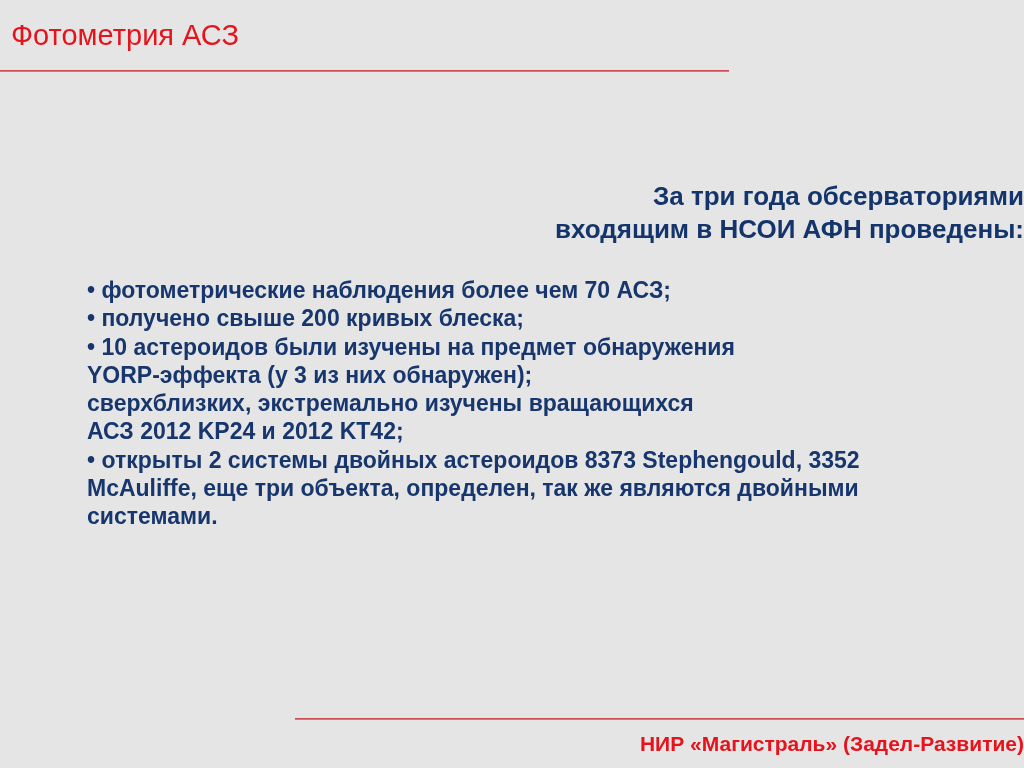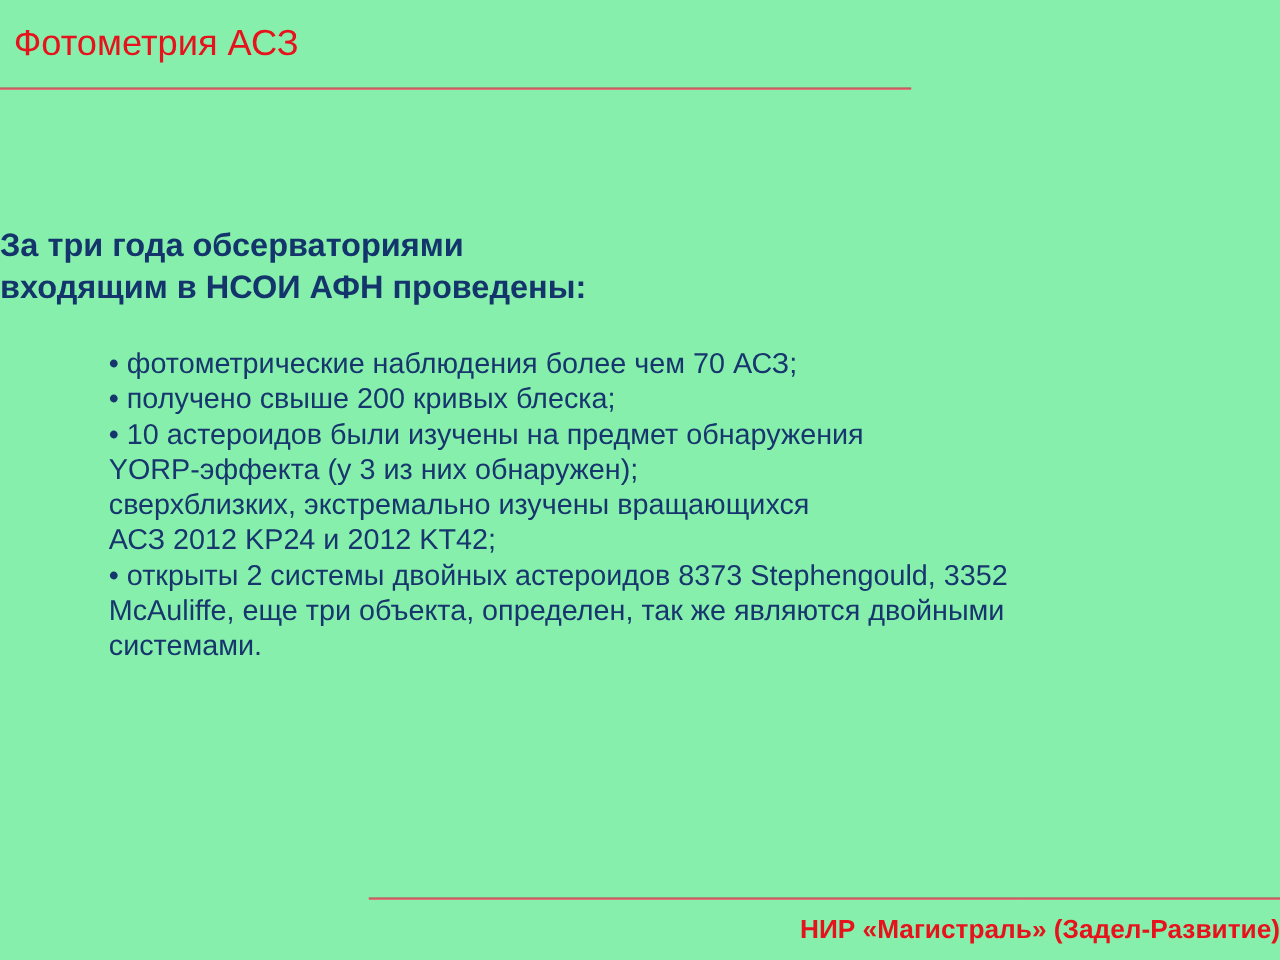--- a/index.html
+++ b/index.html
@@ -4,21 +4,21 @@
 <style>
   html, body {
     margin: 0;
     padding: 0;
     background: #ffffff;
   }
   .slide {
     position: relative;
     width: 1024px;
     height: 768px;
-    background: #86efac;
+    background: #e5e5e5;
     overflow: hidden;
     font-family: "Liberation Sans", "DejaVu Sans", sans-serif;
   }
   .slide-title {
     position: absolute;
     left: 11px;
     top: 17px;
     font-size: 29px;
     line-height: 36px;
     font-weight: 400;
@@ -31,38 +31,39 @@
     top: 70px;
     width: 729px;
     height: 2px;
     background: linear-gradient(#c23b42, #e2888c);
   }
   .heading {
     position: absolute;
     left: 0;
     top: 180px;
     width: 1024px;
-    text-align: left;
+    text-align: right;
     font-size: 26px;
     line-height: 33px;
     font-weight: 700;
     color: #14356b;
   }
   .body-text {
     position: absolute;
     left: 87px;
     top: 276px;
     width: 900px;
     font-size: 23px;
     line-height: 28.3px;
     font-weight: 400;
     color: #17366d;
   }
   .body-line {
     white-space: nowrap;
+    font-weight: bold;
   }
   .footer-rule {
     position: absolute;
     left: 295px;
     top: 718px;
     width: 729px;
     height: 2px;
     background: linear-gradient(#c23b42, #e2888c);
   }
   .footer-text {

